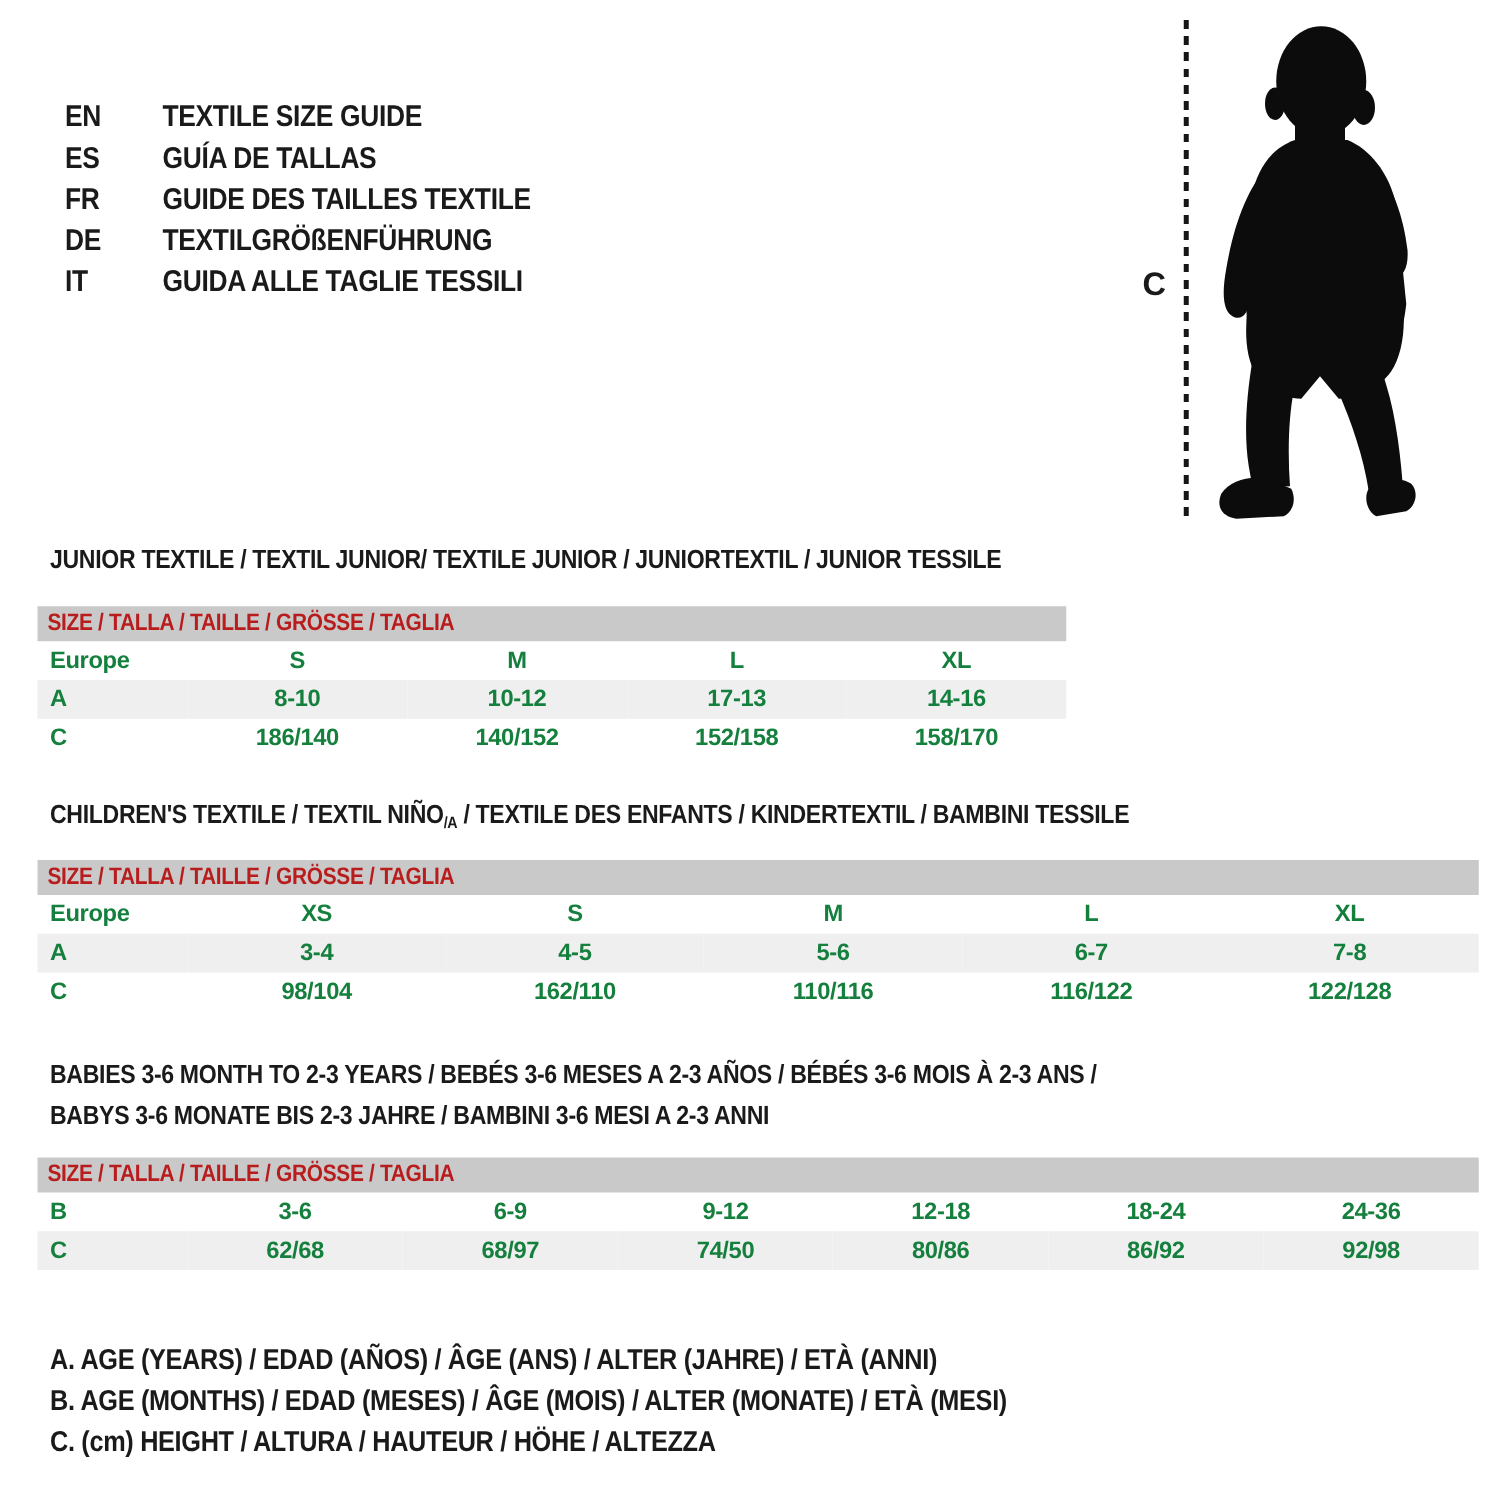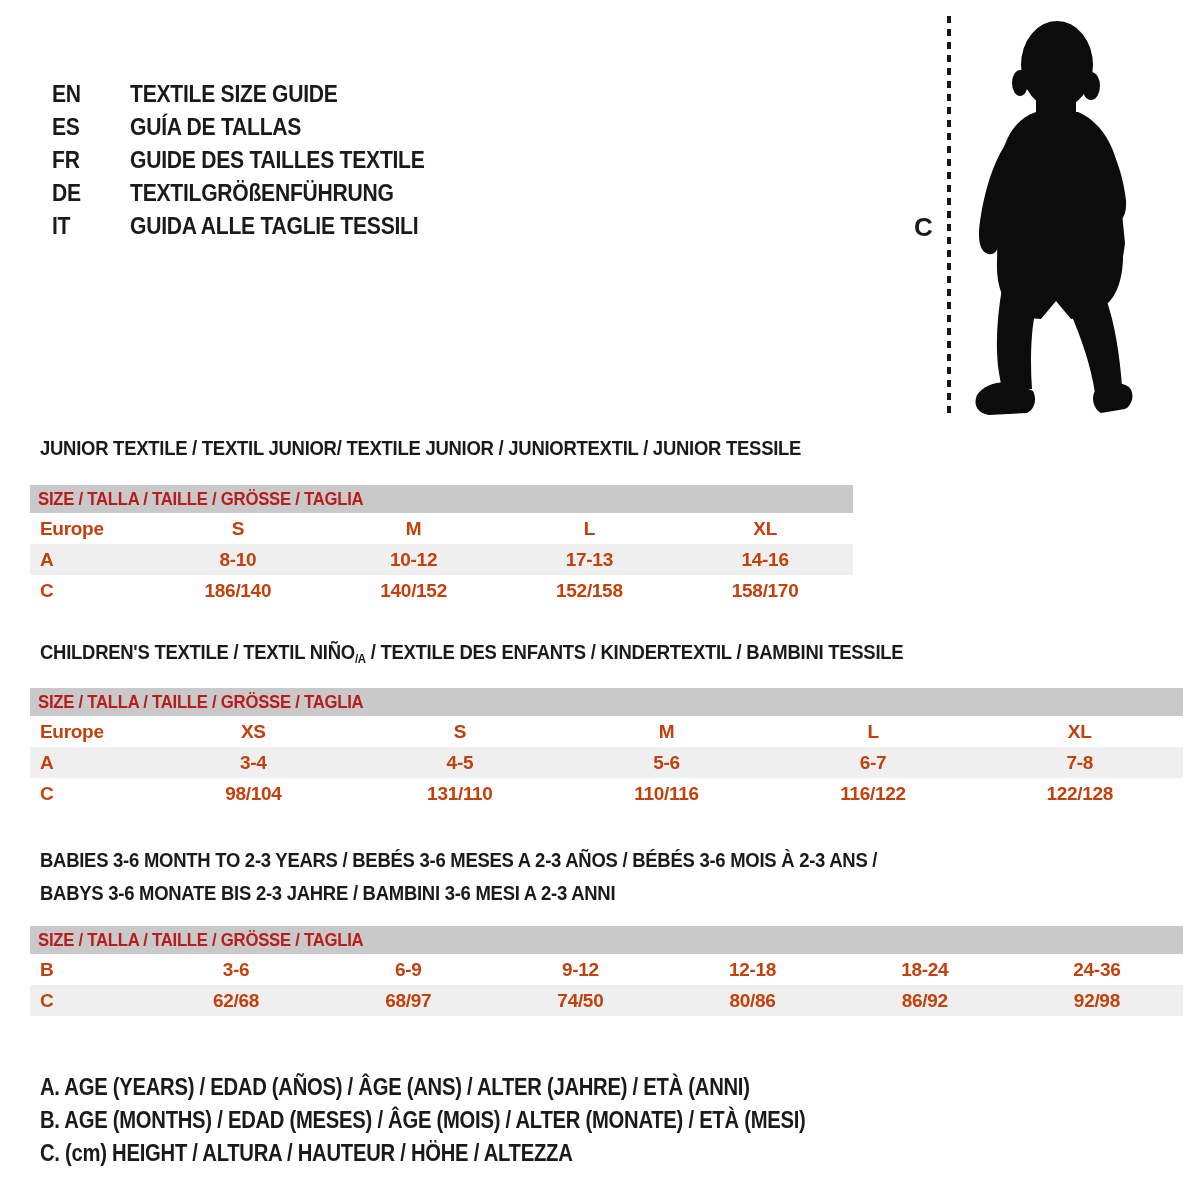--- a/index.html
+++ b/index.html
@@ -33,21 +33,21 @@
   .sub{font-size:13px;position:relative;top:4px;}
   
   .size-table{
     position:absolute;border-collapse:collapse;table-layout:fixed;
     font-size:19px;font-weight:700;letter-spacing:-.3px;
   }
   .size-table th{
     background:var(--header-bar);text-align:left;padding:0 0 0 8px;height:28px;
     font-size:19px;color:#b91c1c;font-weight:700;
   }
-  .size-table td{height:31px;text-align:center;padding:0;color:#c2410c;}
+  .size-table td{height:31px;text-align:center;padding:0;color:#15803d;}
   .size-table td.lbl{text-align:left;padding-left:10px;}
   .size-table tr.alt td{background:var(--row-alt);}
   .col-label{width:120px;}
   .t-junior{left:30px;top:485px;width:823px;}
   .t-children{left:30px;top:688px;width:1153px;}
   .t-babies{left:30px;top:926px;width:1153px;}
   
   .legend{position:absolute;left:40px;top:1071px;}
   .legend-line{height:33px;display:flex;align-items:center;font-size:23px;}
 </style>
@@ -161,21 +161,21 @@
       <td class="lbl">A</td>
       <td>3-4</td>
       <td>4-5</td>
       <td>5-6</td>
       <td>6-7</td>
       <td>7-8</td>
     </tr>
     <tr>
       <td class="lbl">C</td>
       <td>98/104</td>
-      <td>131/110</td>
+      <td>162/110</td>
       <td>110/116</td>
       <td>116/122</td>
       <td>122/128</td>
     </tr>
   </tbody>
     </table>
 
   <div class="section-title" style="top:848px;">BABIES 3-6 MONTH TO 2-3 YEARS / BEBÉS 3-6 MESES A 2-3 AÑOS / BÉBÉS 3-6 MOIS À 2-3 ANS /</div>
   <div class="section-title" style="top:881px;">BABYS 3-6 MONATE BIS 2-3 JAHRE / BAMBINI 3-6 MESI A 2-3 ANNI</div>
   <table class="size-table t-babies">

